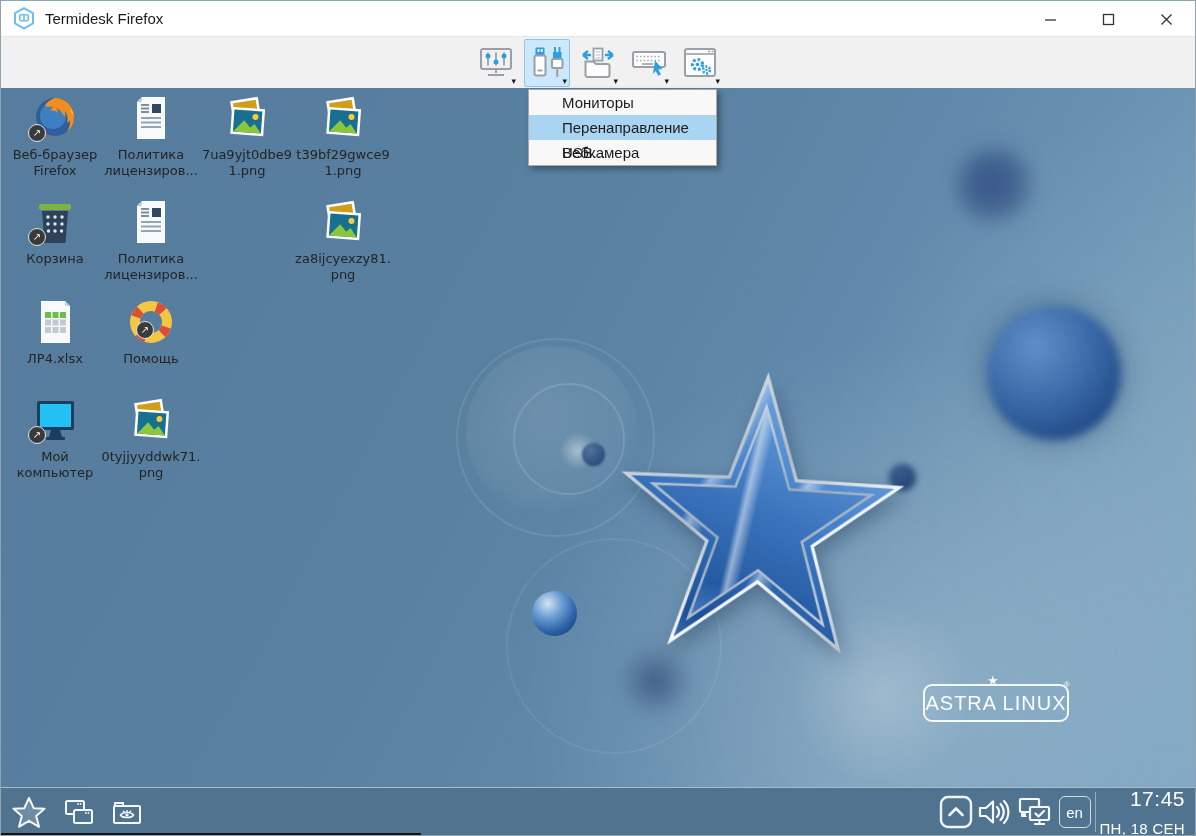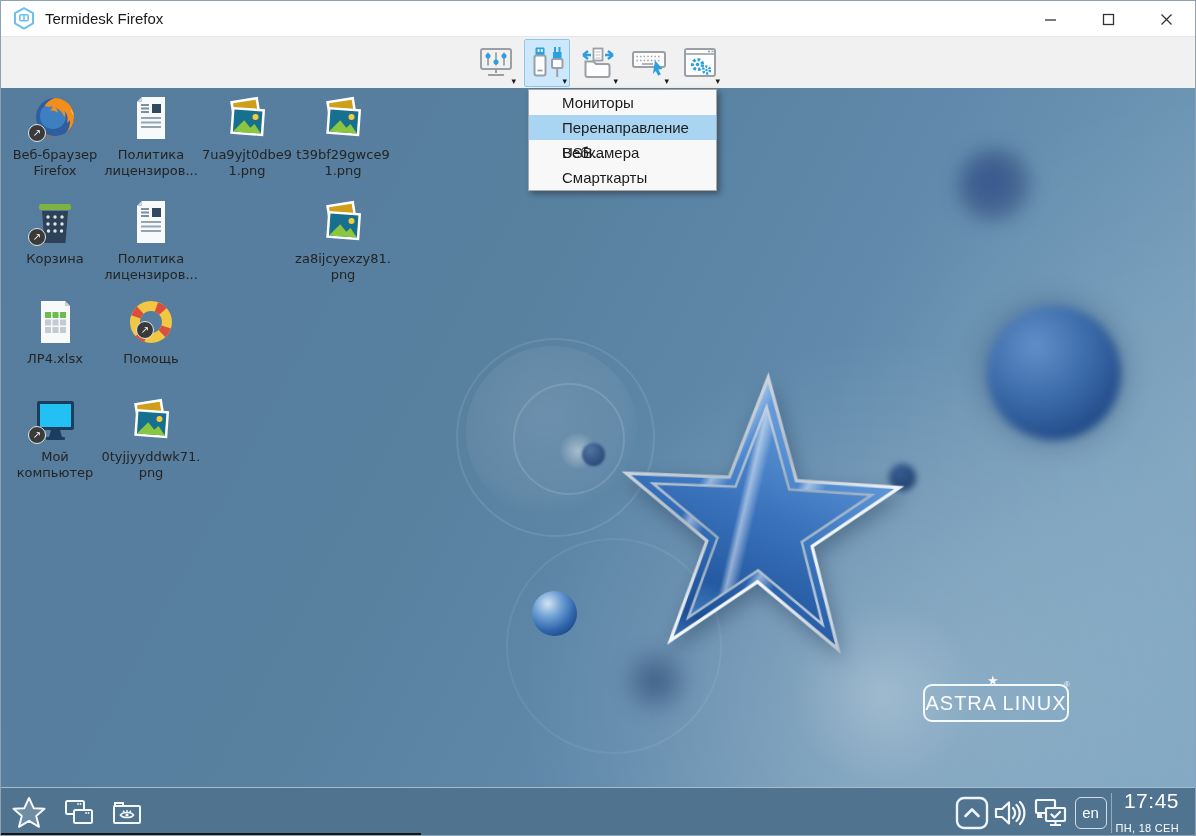--- a/index.html
+++ b/index.html
@@ -65,28 +65,28 @@
   
   .menu{position:absolute;left:527px;top:88px;width:189px;background:#f8f8f8;border:1px solid #a9a9a9;
         box-shadow:3px 3px 6px rgba(0,0,0,0.35);box-sizing:border-box;z-index:50;}
   .menu-item{height:25px;line-height:25px;padding-left:33px;font-size:15px;color:#1c1c1c;cursor:default;}
   .menu-item.selected{background:#a9d5f2;}
 
   
   .taskbar{position:absolute;left:0;top:786px;width:100%;height:50px;background:#50738f;
            border-top:1px solid #a4bccd;box-sizing:border-box;display:flex;align-items:center;}
   .tleft{display:flex;align-items:center;gap:16px;padding-left:10px;}
-  .tright{margin-left:auto;display:flex;align-items:center;gap:4px;padding-right:10px;}
+  .tright{margin-left:auto;display:flex;align-items:center;gap:4px;padding-right:4px;}
   .traybtn{display:flex;align-items:center;justify-content:center;cursor:default;}
   .enbox{width:32px;height:32px;border:1.5px solid rgba(255,255,255,0.75);border-radius:6px;
          color:#fff;font-size:15px;display:flex;align-items:center;justify-content:center;box-sizing:border-box;}
   .tsep{width:1px;height:40px;background:rgba(255,255,255,0.4);}
   .clock{color:#fff;text-align:right;line-height:1.05;padding-right:6px;}
   .clock .t{font-size:21px;letter-spacing:0.5px;}
-  .clock .d{font-size:11px;letter-spacing:0.3px;margin-top:11px;}
+  .clock .d{font-size:15px;letter-spacing:0.3px;margin-top:11px;}
   .bottom-sliver{position:absolute;left:0;bottom:0;width:420px;height:2px;background:#141414;}
 
   svg{display:block;}
 </style>
 </head>
 <body>
 
 <div class="win">
 
   <div class="titlebar">
@@ -396,21 +396,20 @@
       </div>
       <div class="flabel mono-wrap">0tyjjyyddwk71.png</div>
     </div>
 
   </div>
 
   <div class="menu">
     <div class="menu-item">Мониторы</div>
     <div class="menu-item selected">Перенаправление USB...</div>
     <div class="menu-item">Вебкамера</div>
-    <div class="menu-item">Смарткарты</div>
   </div>
 
   <div class="taskbar">
     <div class="tleft">
       <div class="traybtn">
         <svg width="36" height="34" viewBox="0 0 36 34">
           <polygon points="18,2 22.7,12.2 33.5,12.7 25.2,19.9 28,30.8 18,24.8 8,30.8 10.8,19.9 2.5,12.7 13.3,12.2" fill="rgba(255,255,255,0.18)" stroke="#f4f8fb" stroke-width="2" stroke-linejoin="round"></polygon>
         </svg>
       </div>
       <div class="traybtn">

